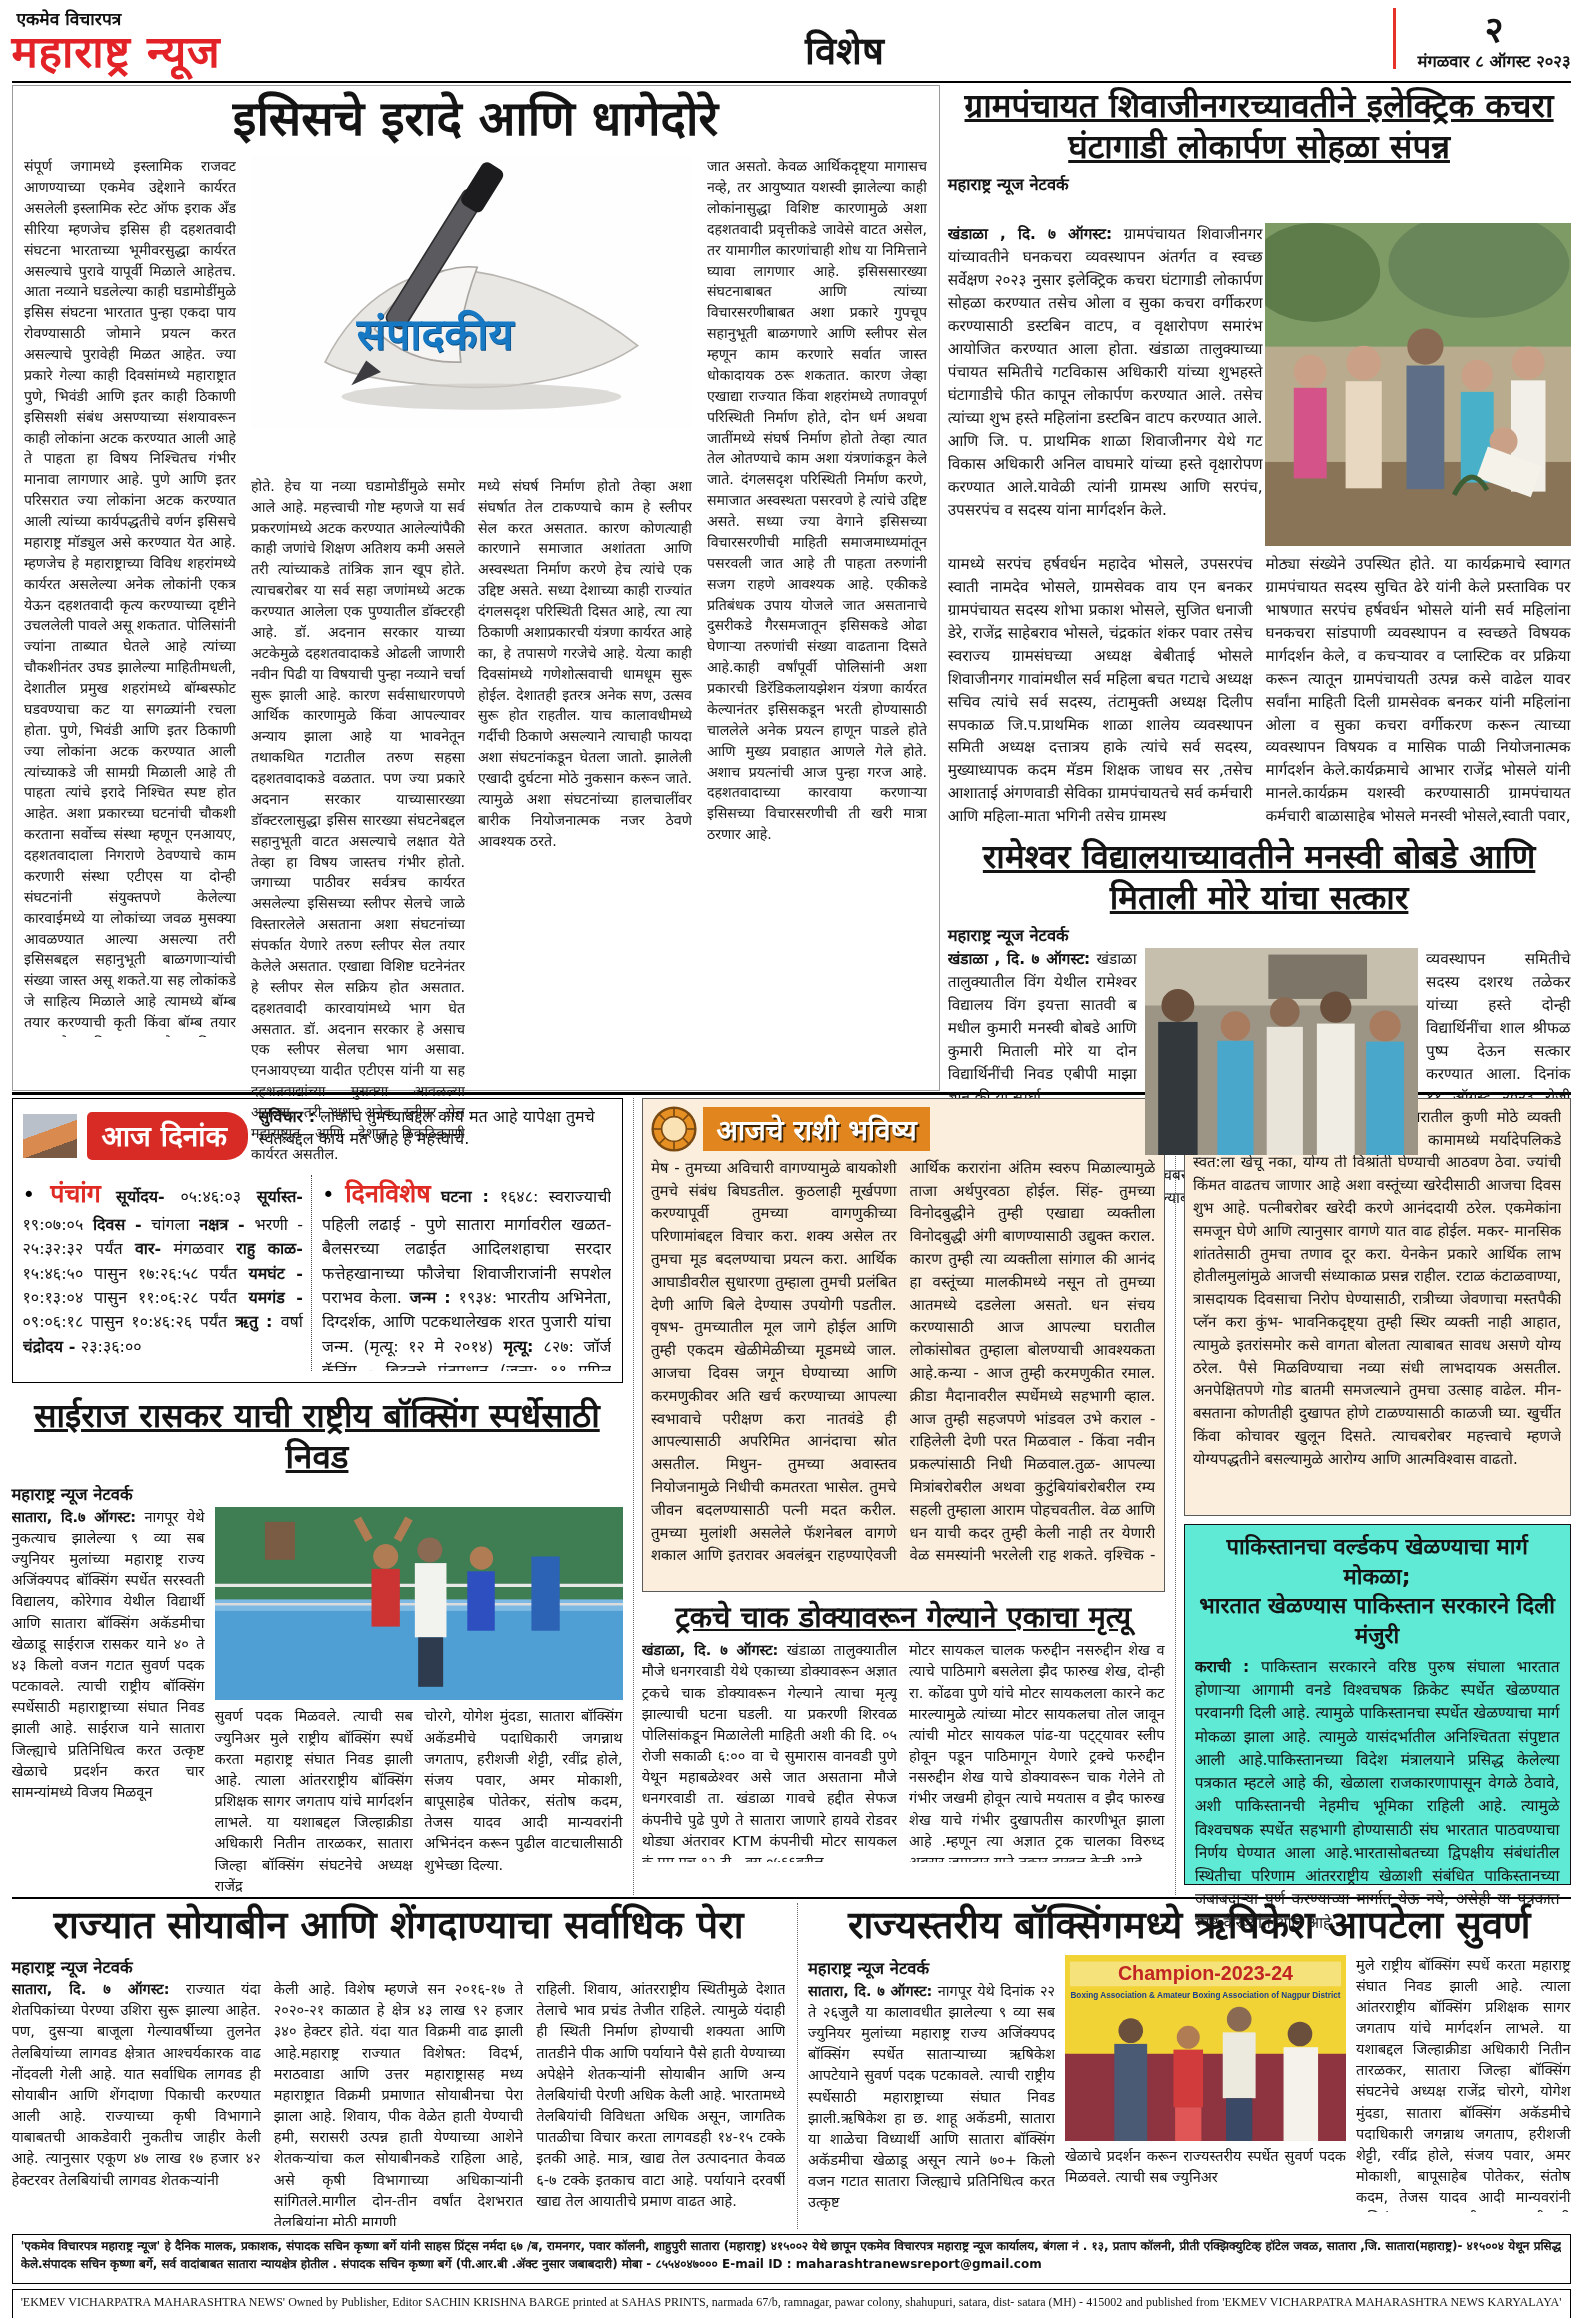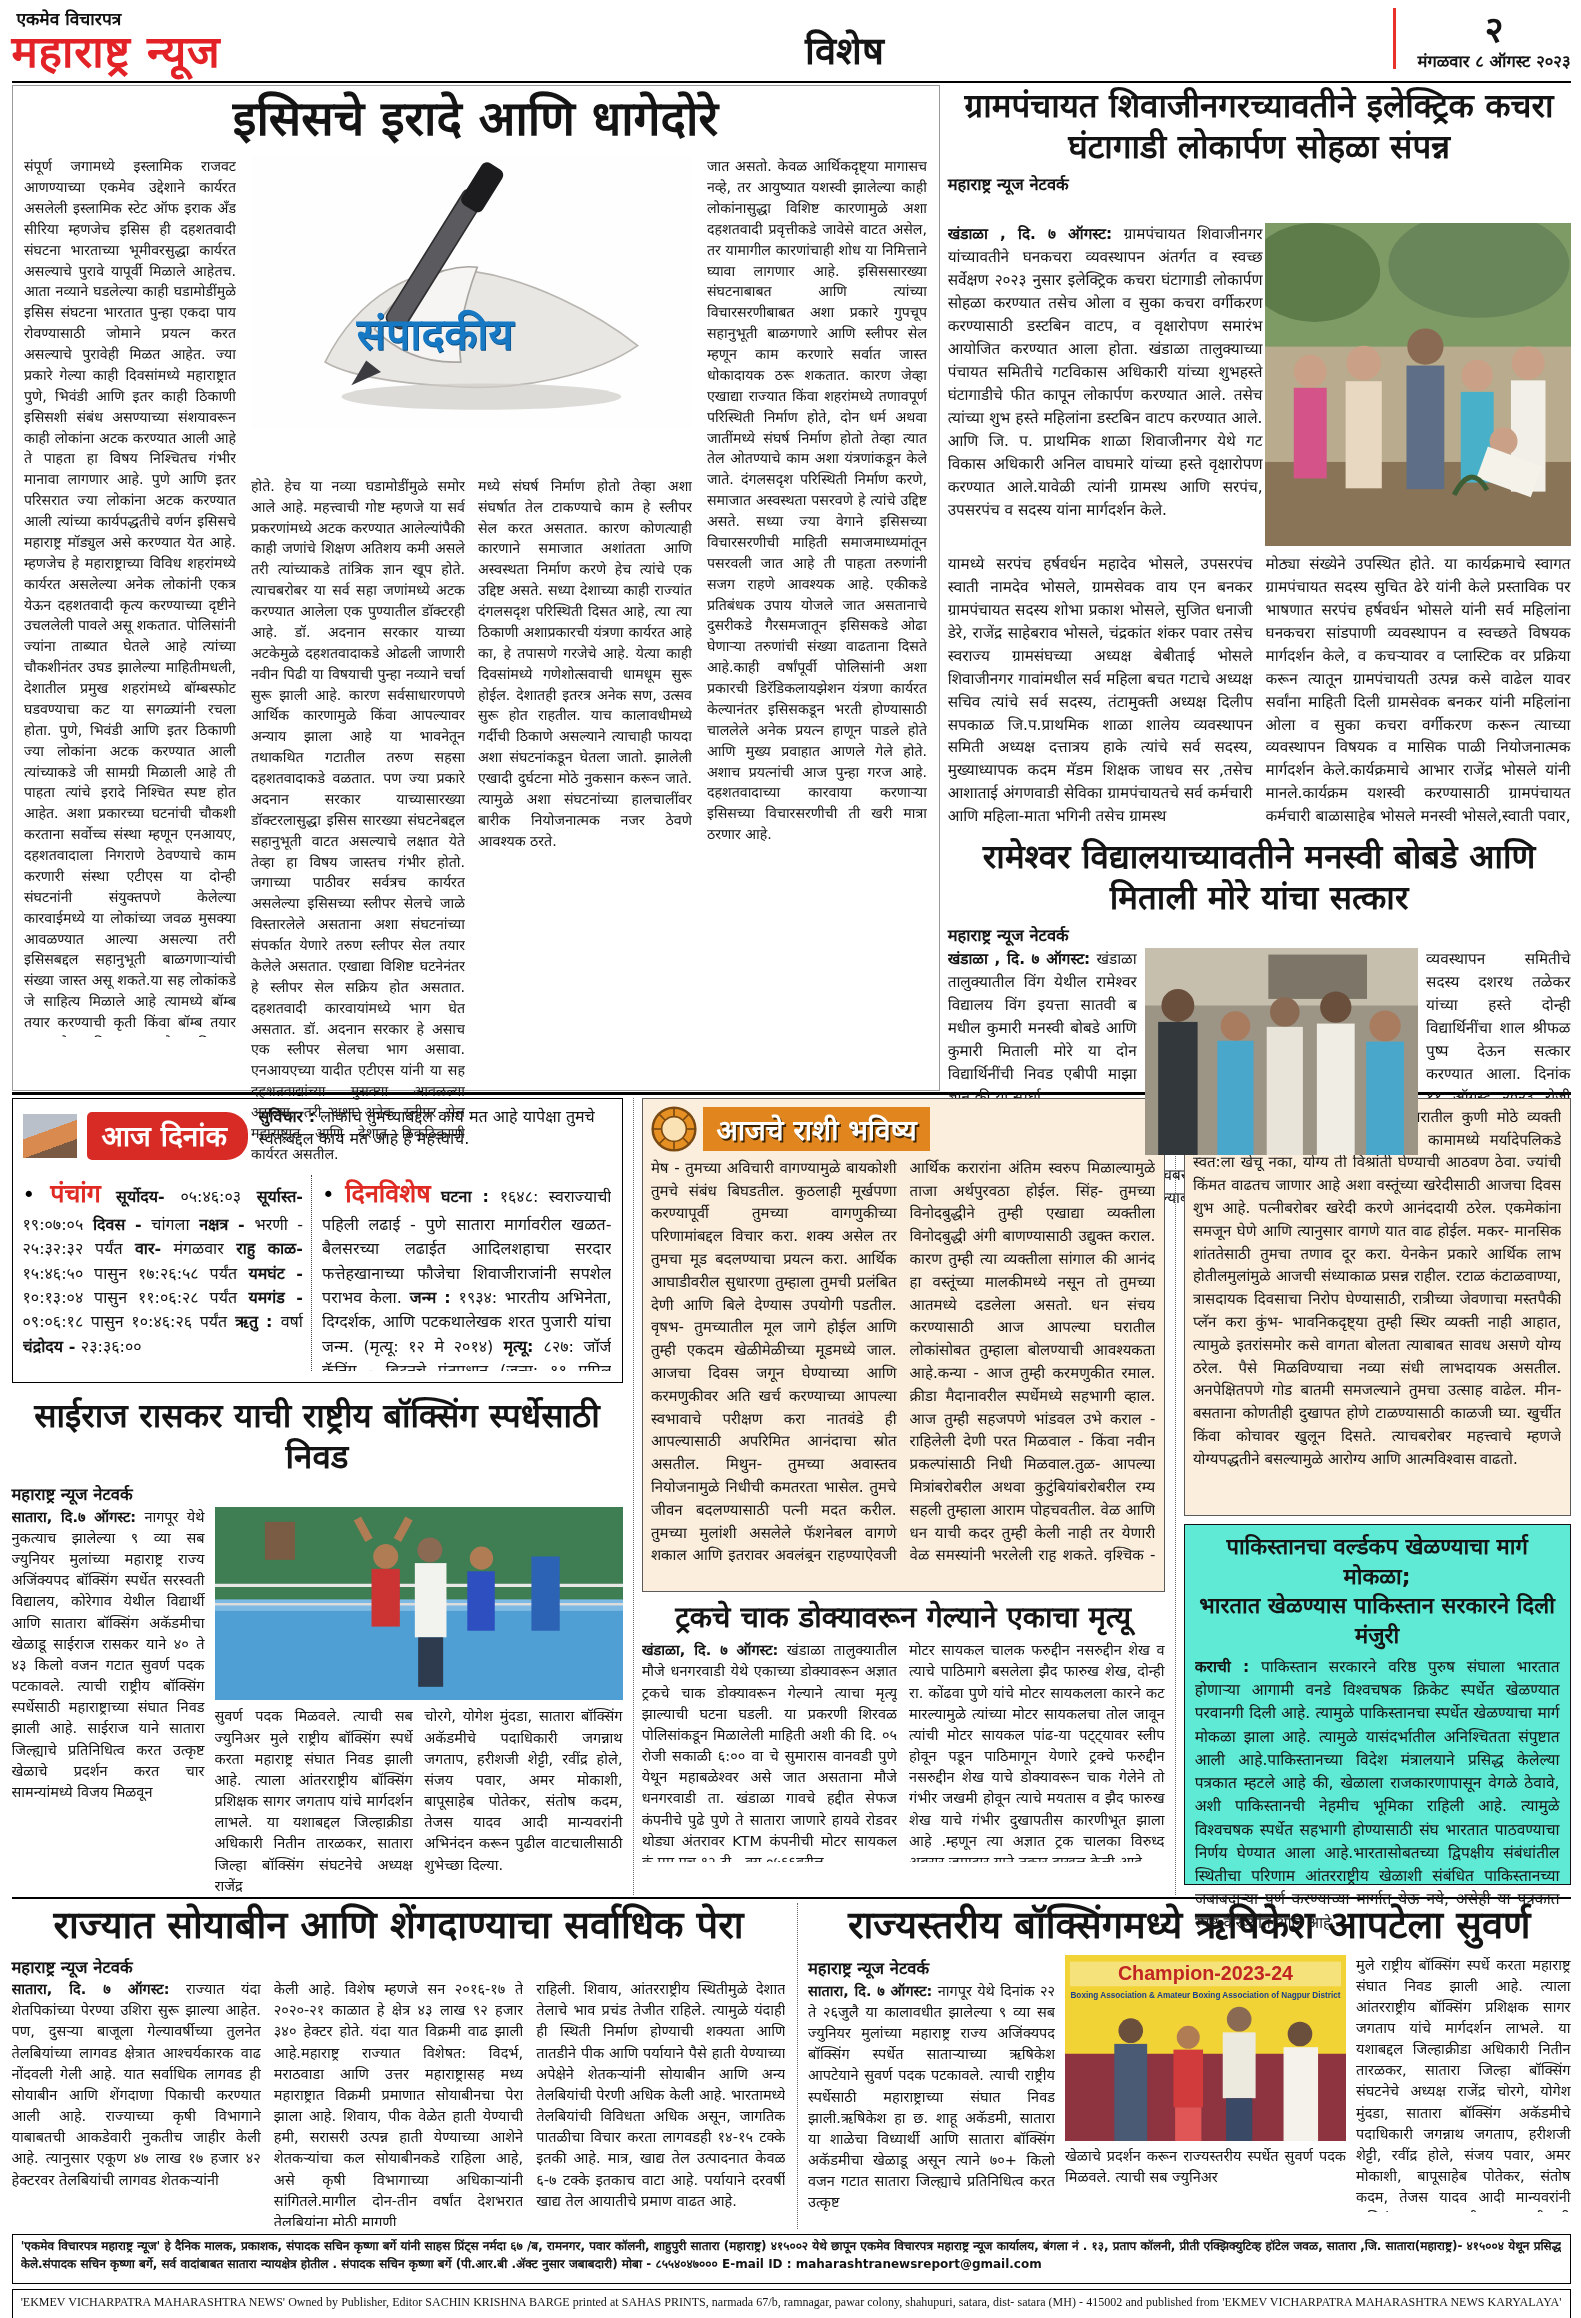--- a/index.html
+++ b/index.html
@@ -31,21 +31,21 @@
   .ec1{flex:0 0 212px;}
   .emid{flex:0 0 441px;display:flex;flex-direction:column;gap:41px;}
   .ec4{flex:1;}
   .pen-img{position:relative;width:100%;height:272px;background:#fdfdfd;}
   .pen-label{position:absolute;left:24%;top:54%;font-size:43px;font-weight:800;color:#1779c4;
              text-shadow:0.8px 0.8px 0 #0c4c80;}
   .emid-cols{display:flex;gap:13px;flex:1;margin-top:6.6px;}
   .emid-cols>div{flex:1;}
   
   .rband{flex:1;display:flex;flex-direction:column;}
-  .art h2{text-align:center;font-weight:800;margin:0 0 5px 0;}
+  .art h2{text-align:center;font-weight:800;margin:0 0 5px 0;text-decoration:underline;}
   .a1 h2{font-size:33px;line-height:1.25;}
   .network{font-weight:800;font-size:16.5px;margin:1.6px 0;}
   .dl{font-weight:800;}
   .bodytx{font-size:15.3px;line-height:1.5;}
   .a1-lead{display:flex;gap:2px;margin-top:28px;}
   .a1-leadtx{flex:1;}
   .photo{background:#cfcabe;position:relative;flex:none;}
   .a1-photo{width:306px;height:323px;}
   .cols2{display:flex;gap:13px;margin-top:6.6px;}
   .cols2>div{flex:1;}

